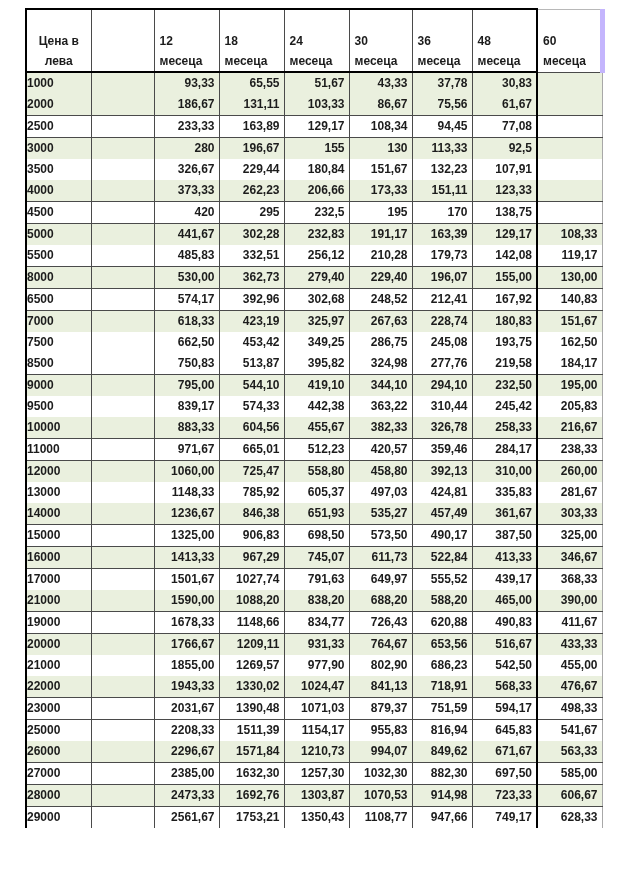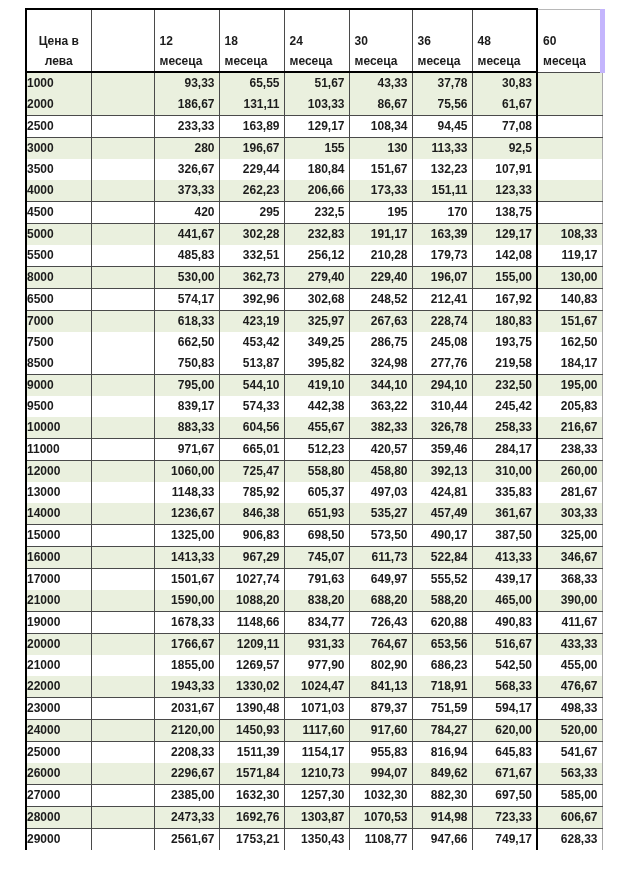--- a/index.html
+++ b/index.html
@@ -404,31 +404,20 @@
           <td class="price">23000</td>
           <td class="spacer"></td>
           <td class="num">2031,67</td>
           <td class="num">1390,48</td>
           <td class="num">1071,03</td>
           <td class="num">879,37</td>
           <td class="num">751,59</td>
           <td class="num heavy-right">594,17</td>
           <td class="num last">498,33</td>
         </tr>
-        <tr class="shaded rule">
-          <td class="price">24000</td>
-          <td class="spacer"></td>
-          <td class="num">2120,00</td>
-          <td class="num">1450,93</td>
-          <td class="num">1117,60</td>
-          <td class="num">917,60</td>
-          <td class="num">784,27</td>
-          <td class="num heavy-right">620,00</td>
-          <td class="num last">520,00</td>
-        </tr>
         <tr class="">
           <td class="price">25000</td>
           <td class="spacer"></td>
           <td class="num">2208,33</td>
           <td class="num">1511,39</td>
           <td class="num">1154,17</td>
           <td class="num">955,83</td>
           <td class="num">816,94</td>
           <td class="num heavy-right">645,83</td>
           <td class="num last">541,67</td>

